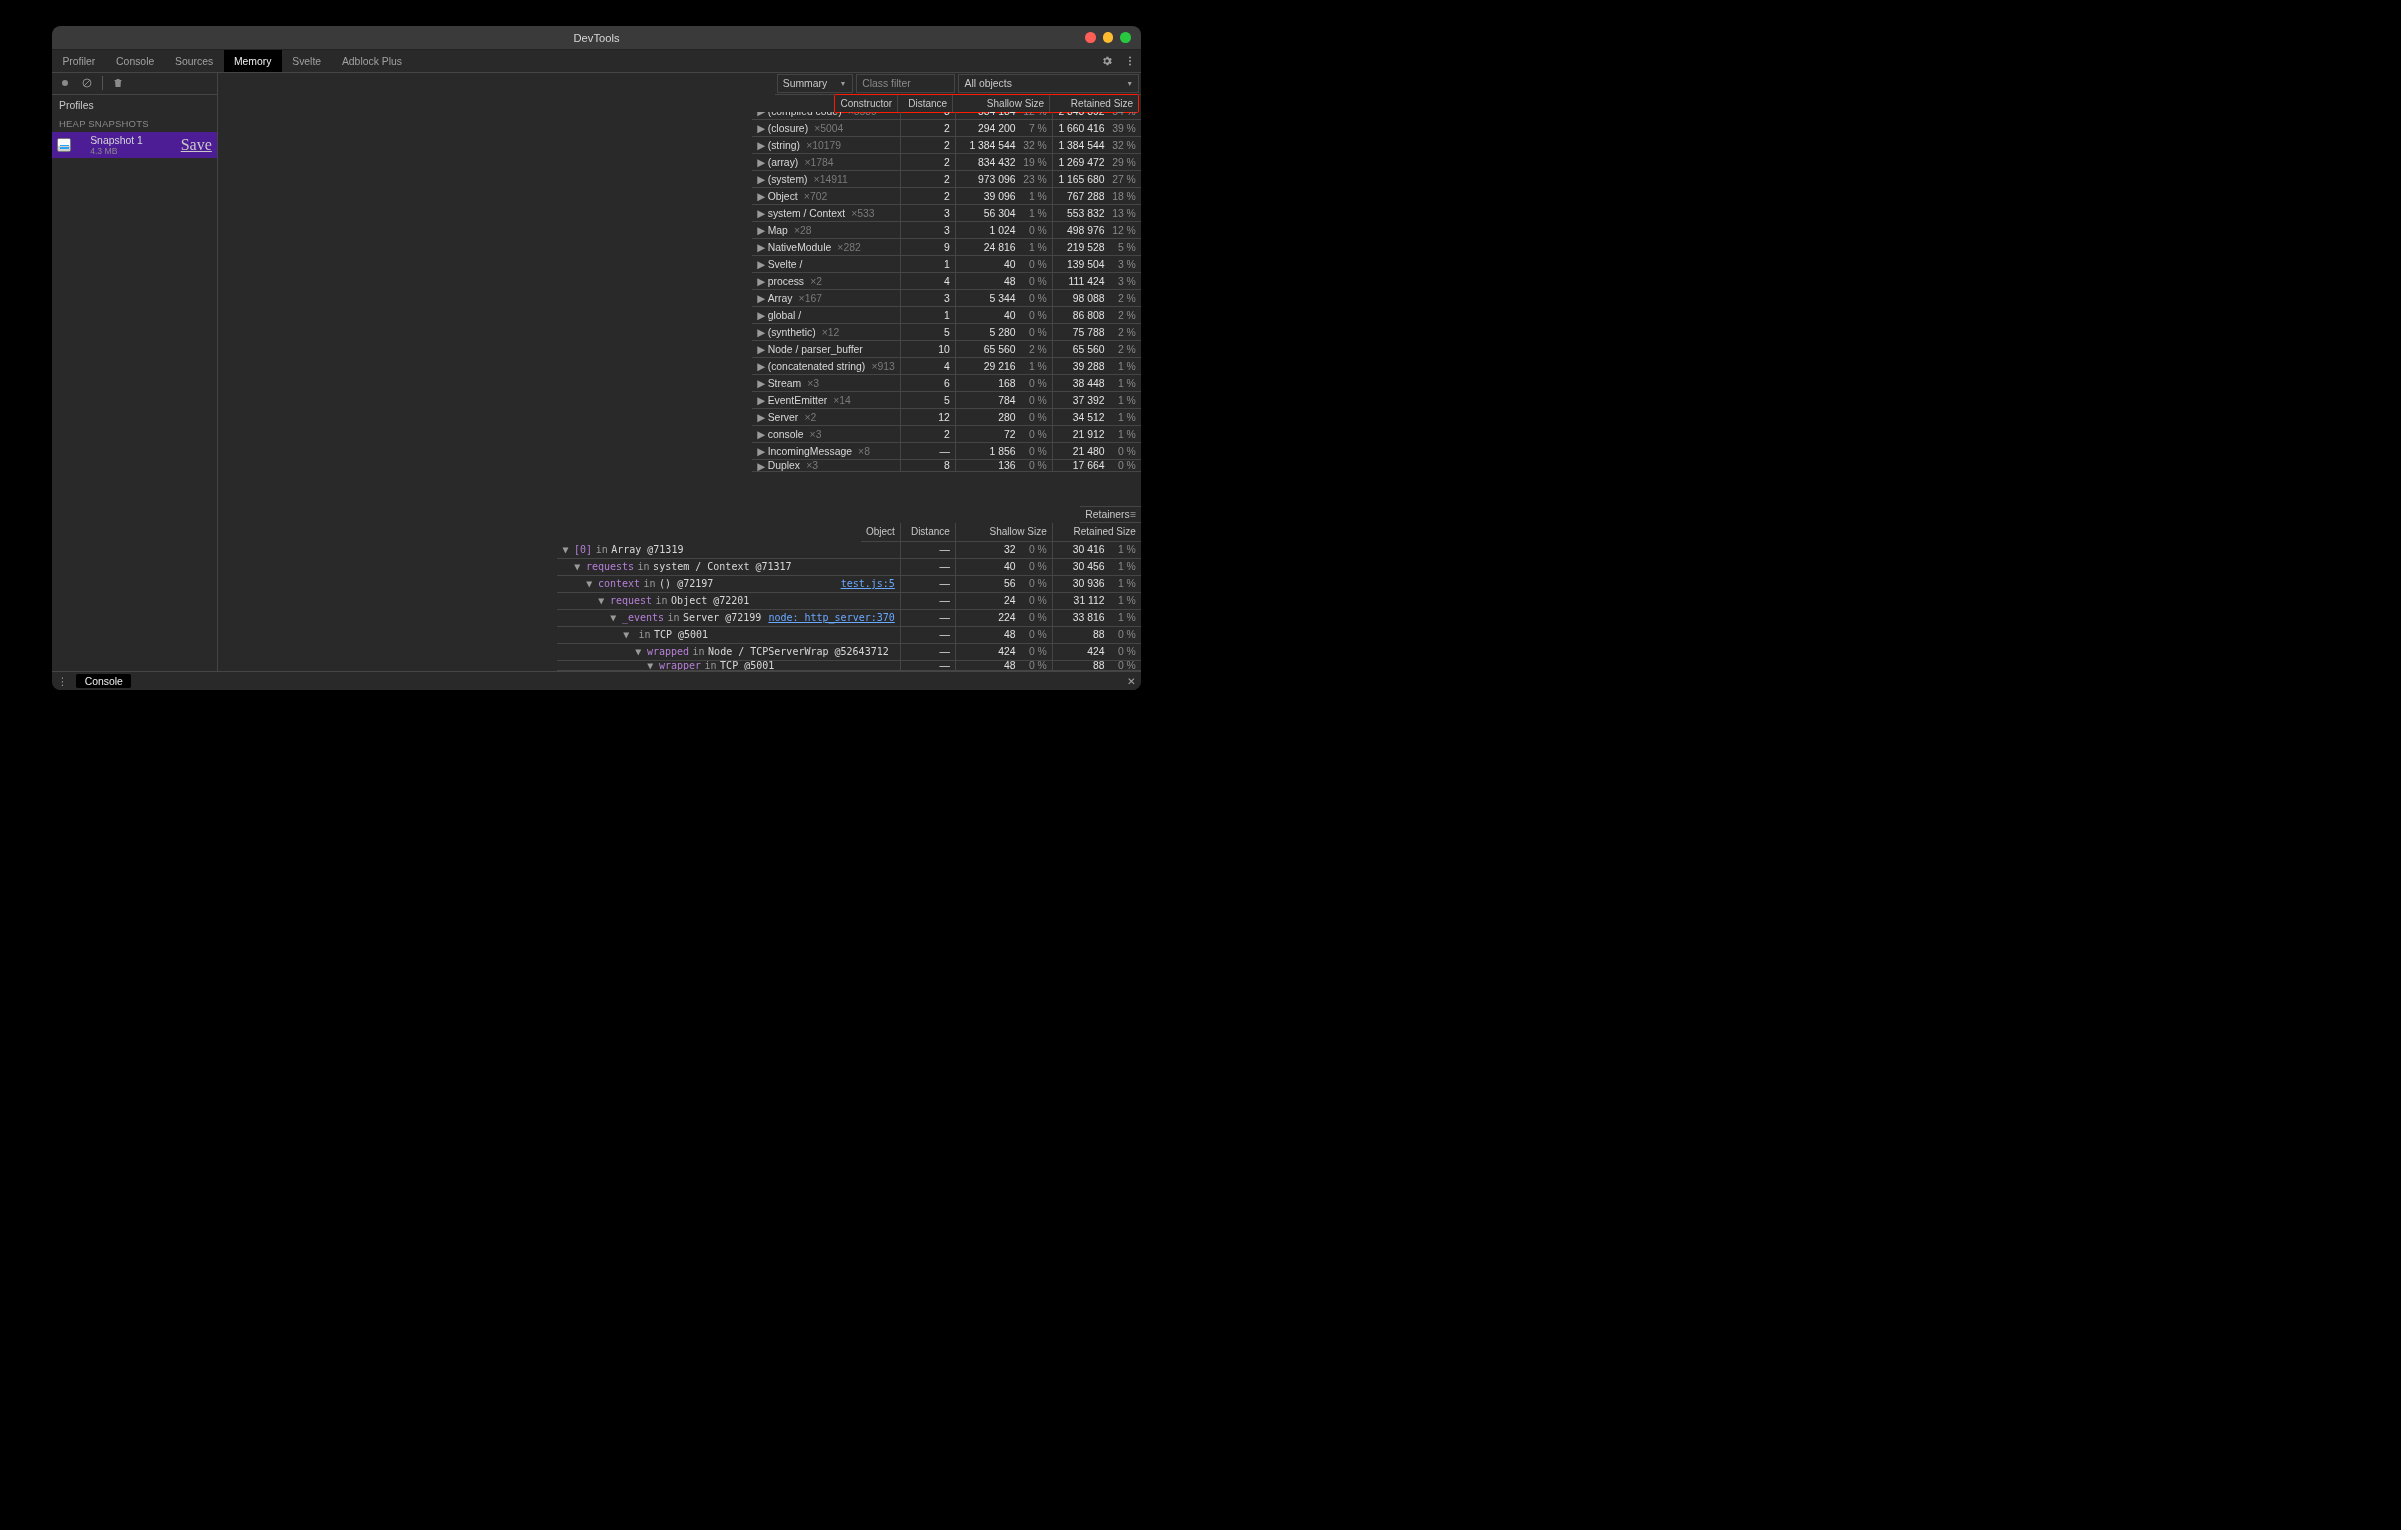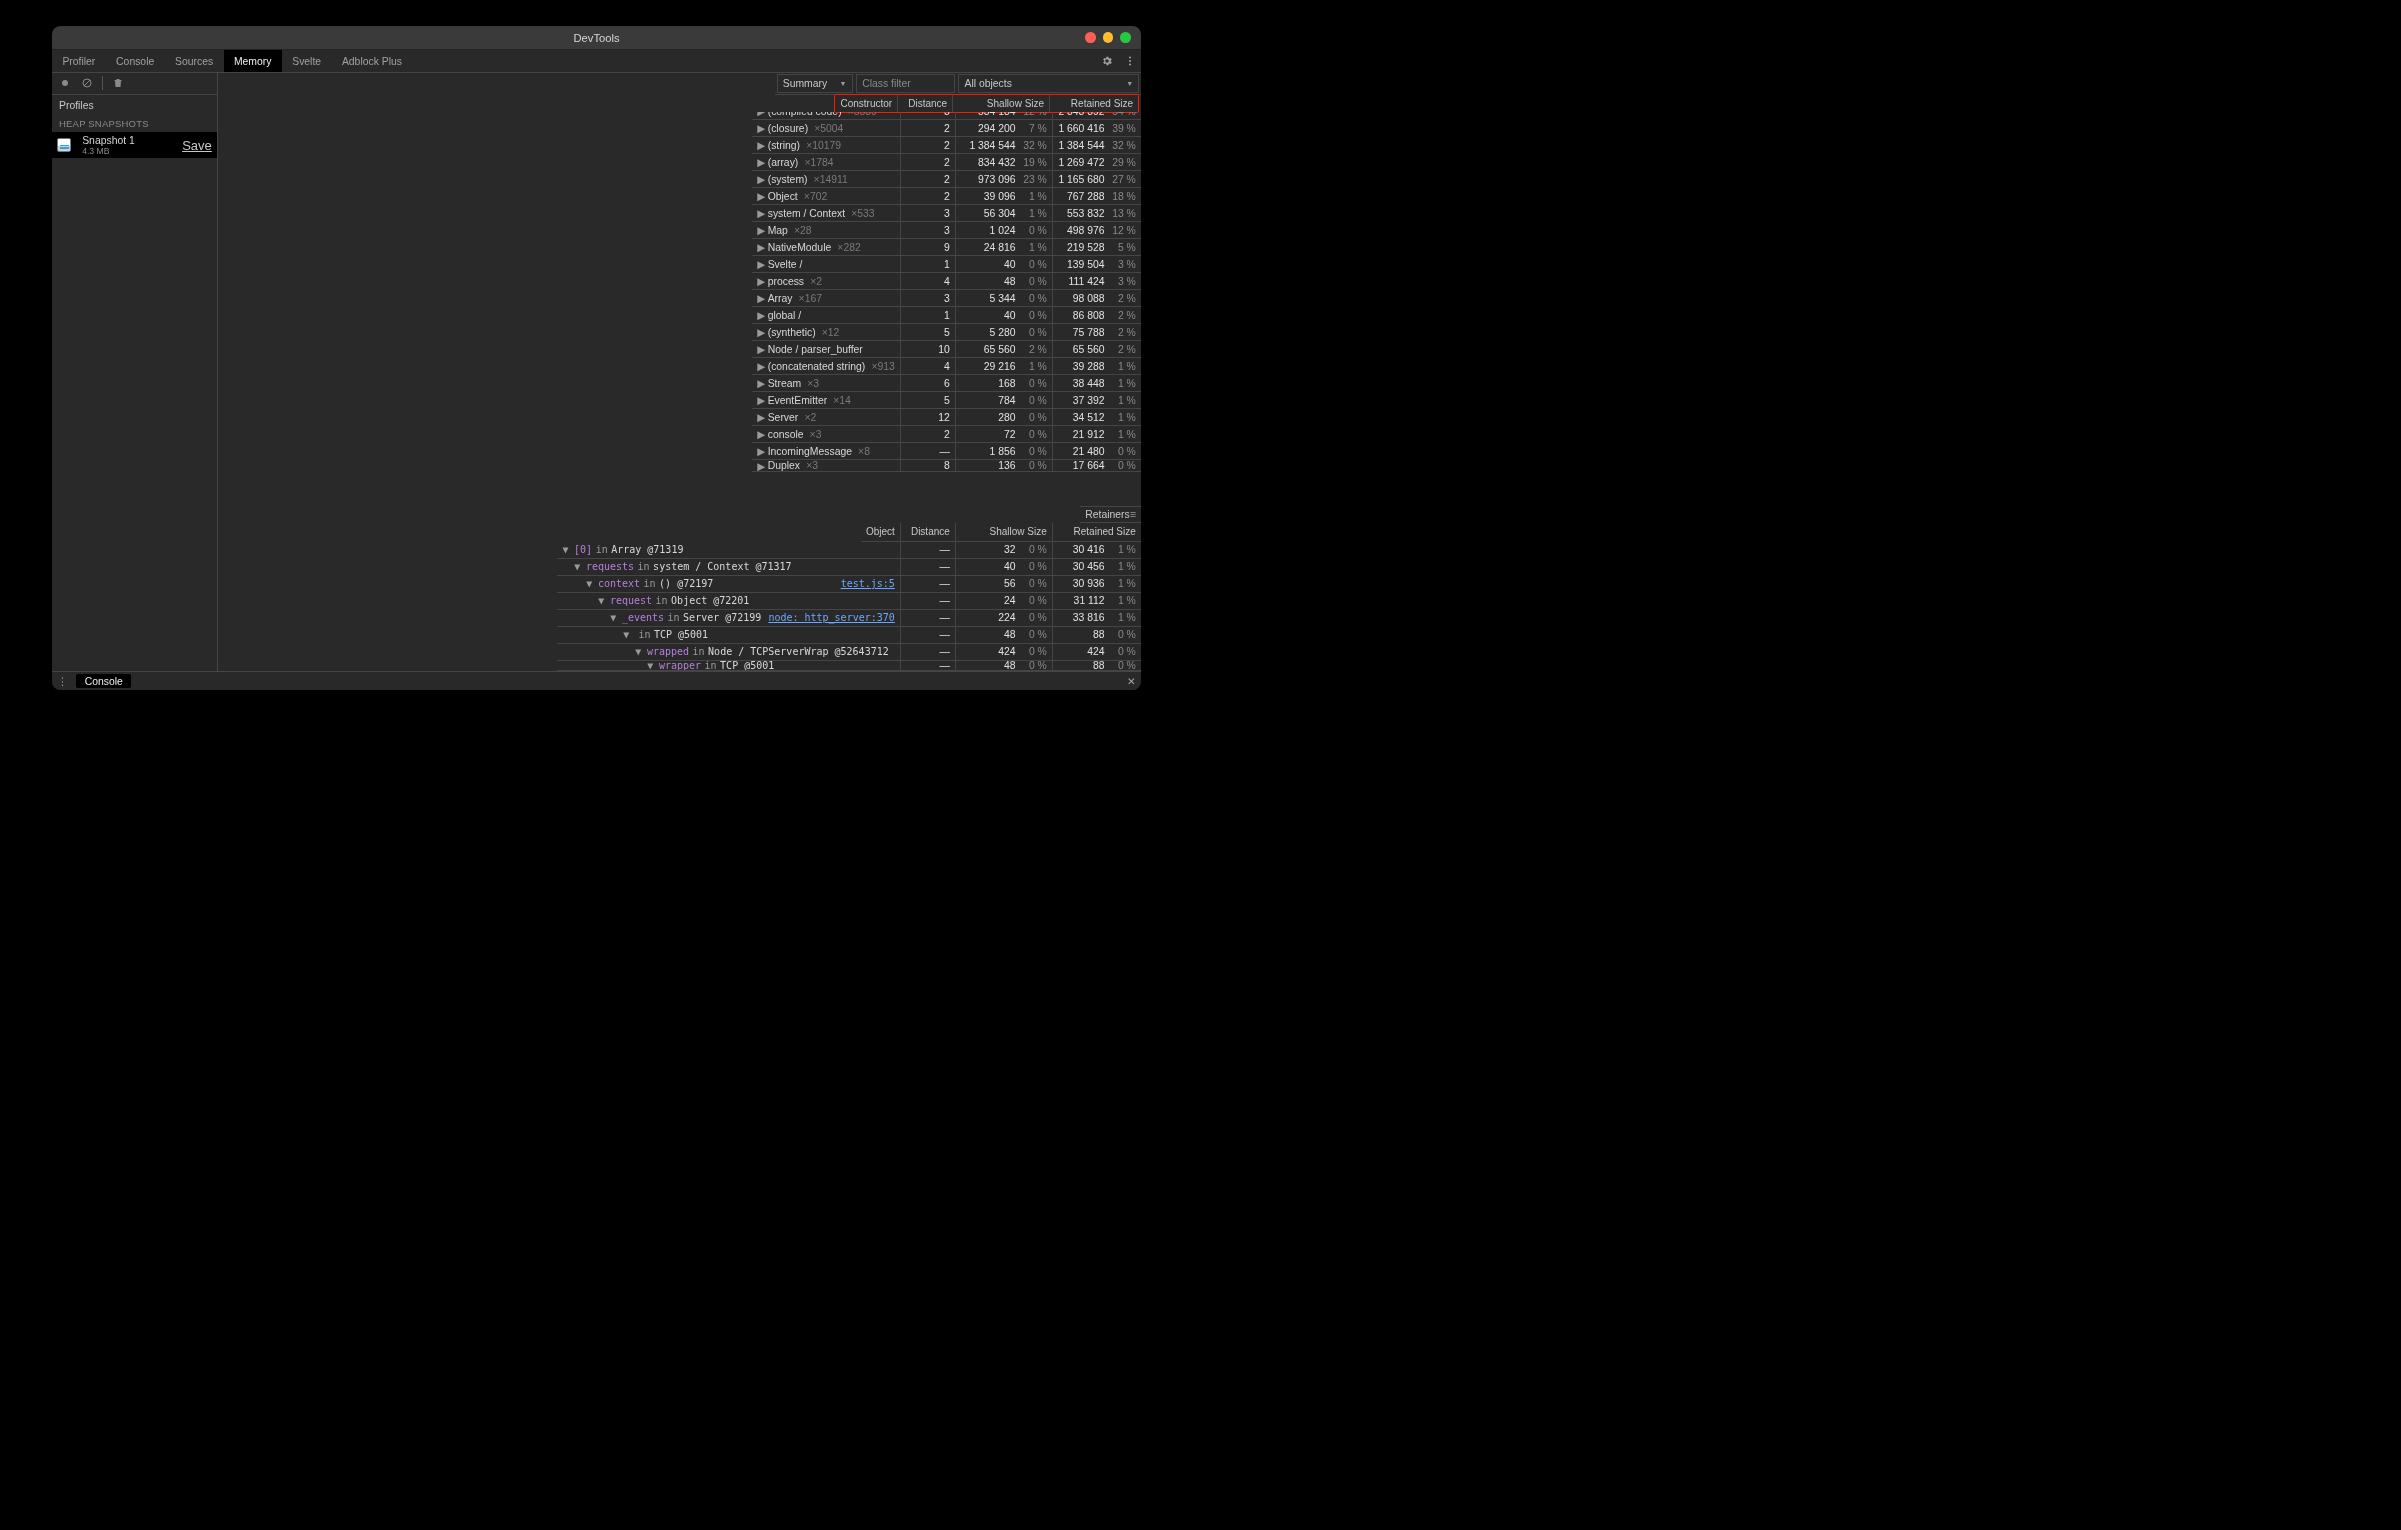--- a/index.html
+++ b/index.html
@@ -94,39 +94,39 @@
   .sidebar-section {
     padding: 3.5px 7px;
     color: #8a8a8a;
     font-size: 9.5px;
     letter-spacing: 0.2px;
   }
   .snapshot-item {
     display: flex;
     align-items: center;
     padding: 2.6px 5.2px;
-    gap: 11px;
-    background: #000000;
+    gap: 19px;
+    background: #4c1d95;
     cursor: pointer;
   }
   .snapshot-icon {
     width: 14px; height: 14px;
     background: linear-gradient(#fafafa 0 60%, #d0d0d0 0);
     border: 0.9px solid #777;
     border-radius: 1.7px;
     position: relative;
   }
   .snapshot-icon::after {
     content:""; position:absolute; left:1.7px; right:1.7px; top:6px; height:4.3px;
     background: repeating-linear-gradient(#2aa3f2 0 0.9px, transparent 0.9px 1.7px);
   }
   .snapshot-text { flex:1; }
   .snapshot-text .name { color: #d6d6d6; font-size: 10.4px; }
   .snapshot-text .size { color: #8a8a8a; font-size: 8.6px; }
-  .snapshot-save { color: #c8c8c8; text-decoration: underline; font-size: 13px; cursor: pointer; }
+  .snapshot-save { color: #c8c8c8; text-decoration: underline; font-size: 16px; cursor: pointer; font-family: Liberation Serif, serif; }
 
   .content { flex:1; display: flex; flex-direction: column; min-width: 0; align-items: flex-end; }
 
   .filterbar {
     height: 21.6px;
     display: flex; align-items: center;
     border-bottom: 0.9px solid #454545;
     background: #292929;
   }
   .dropdown {

